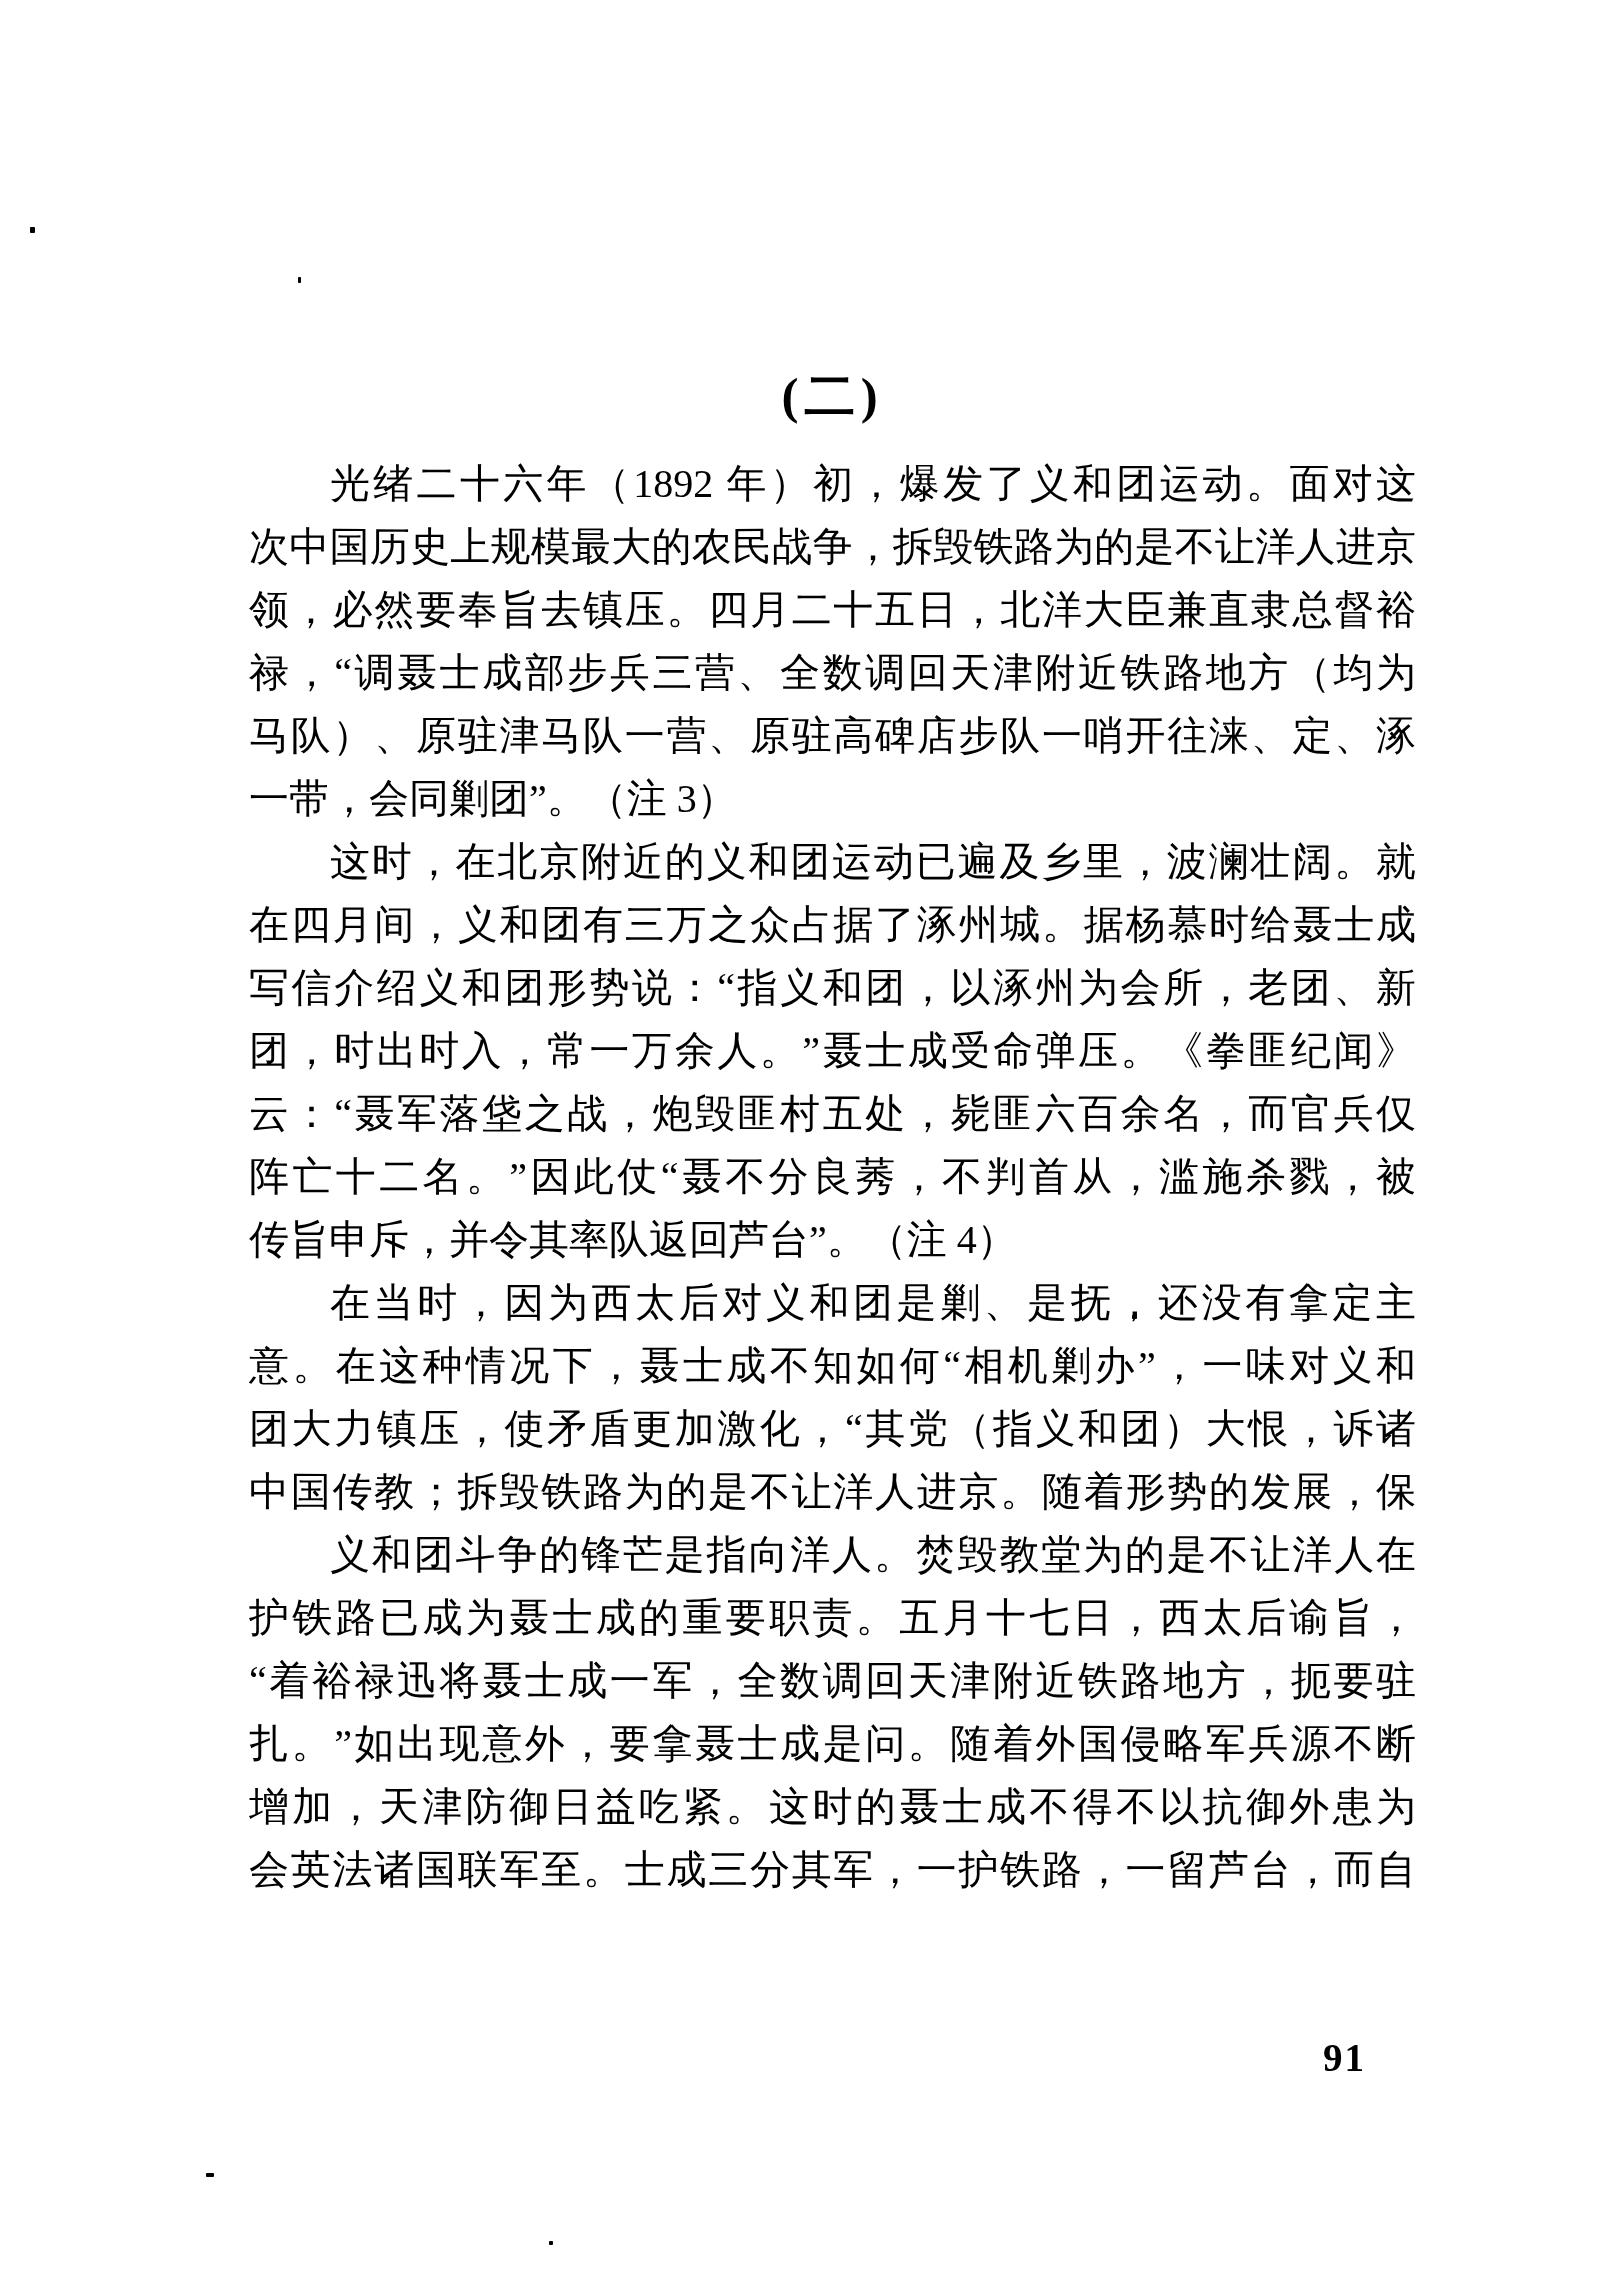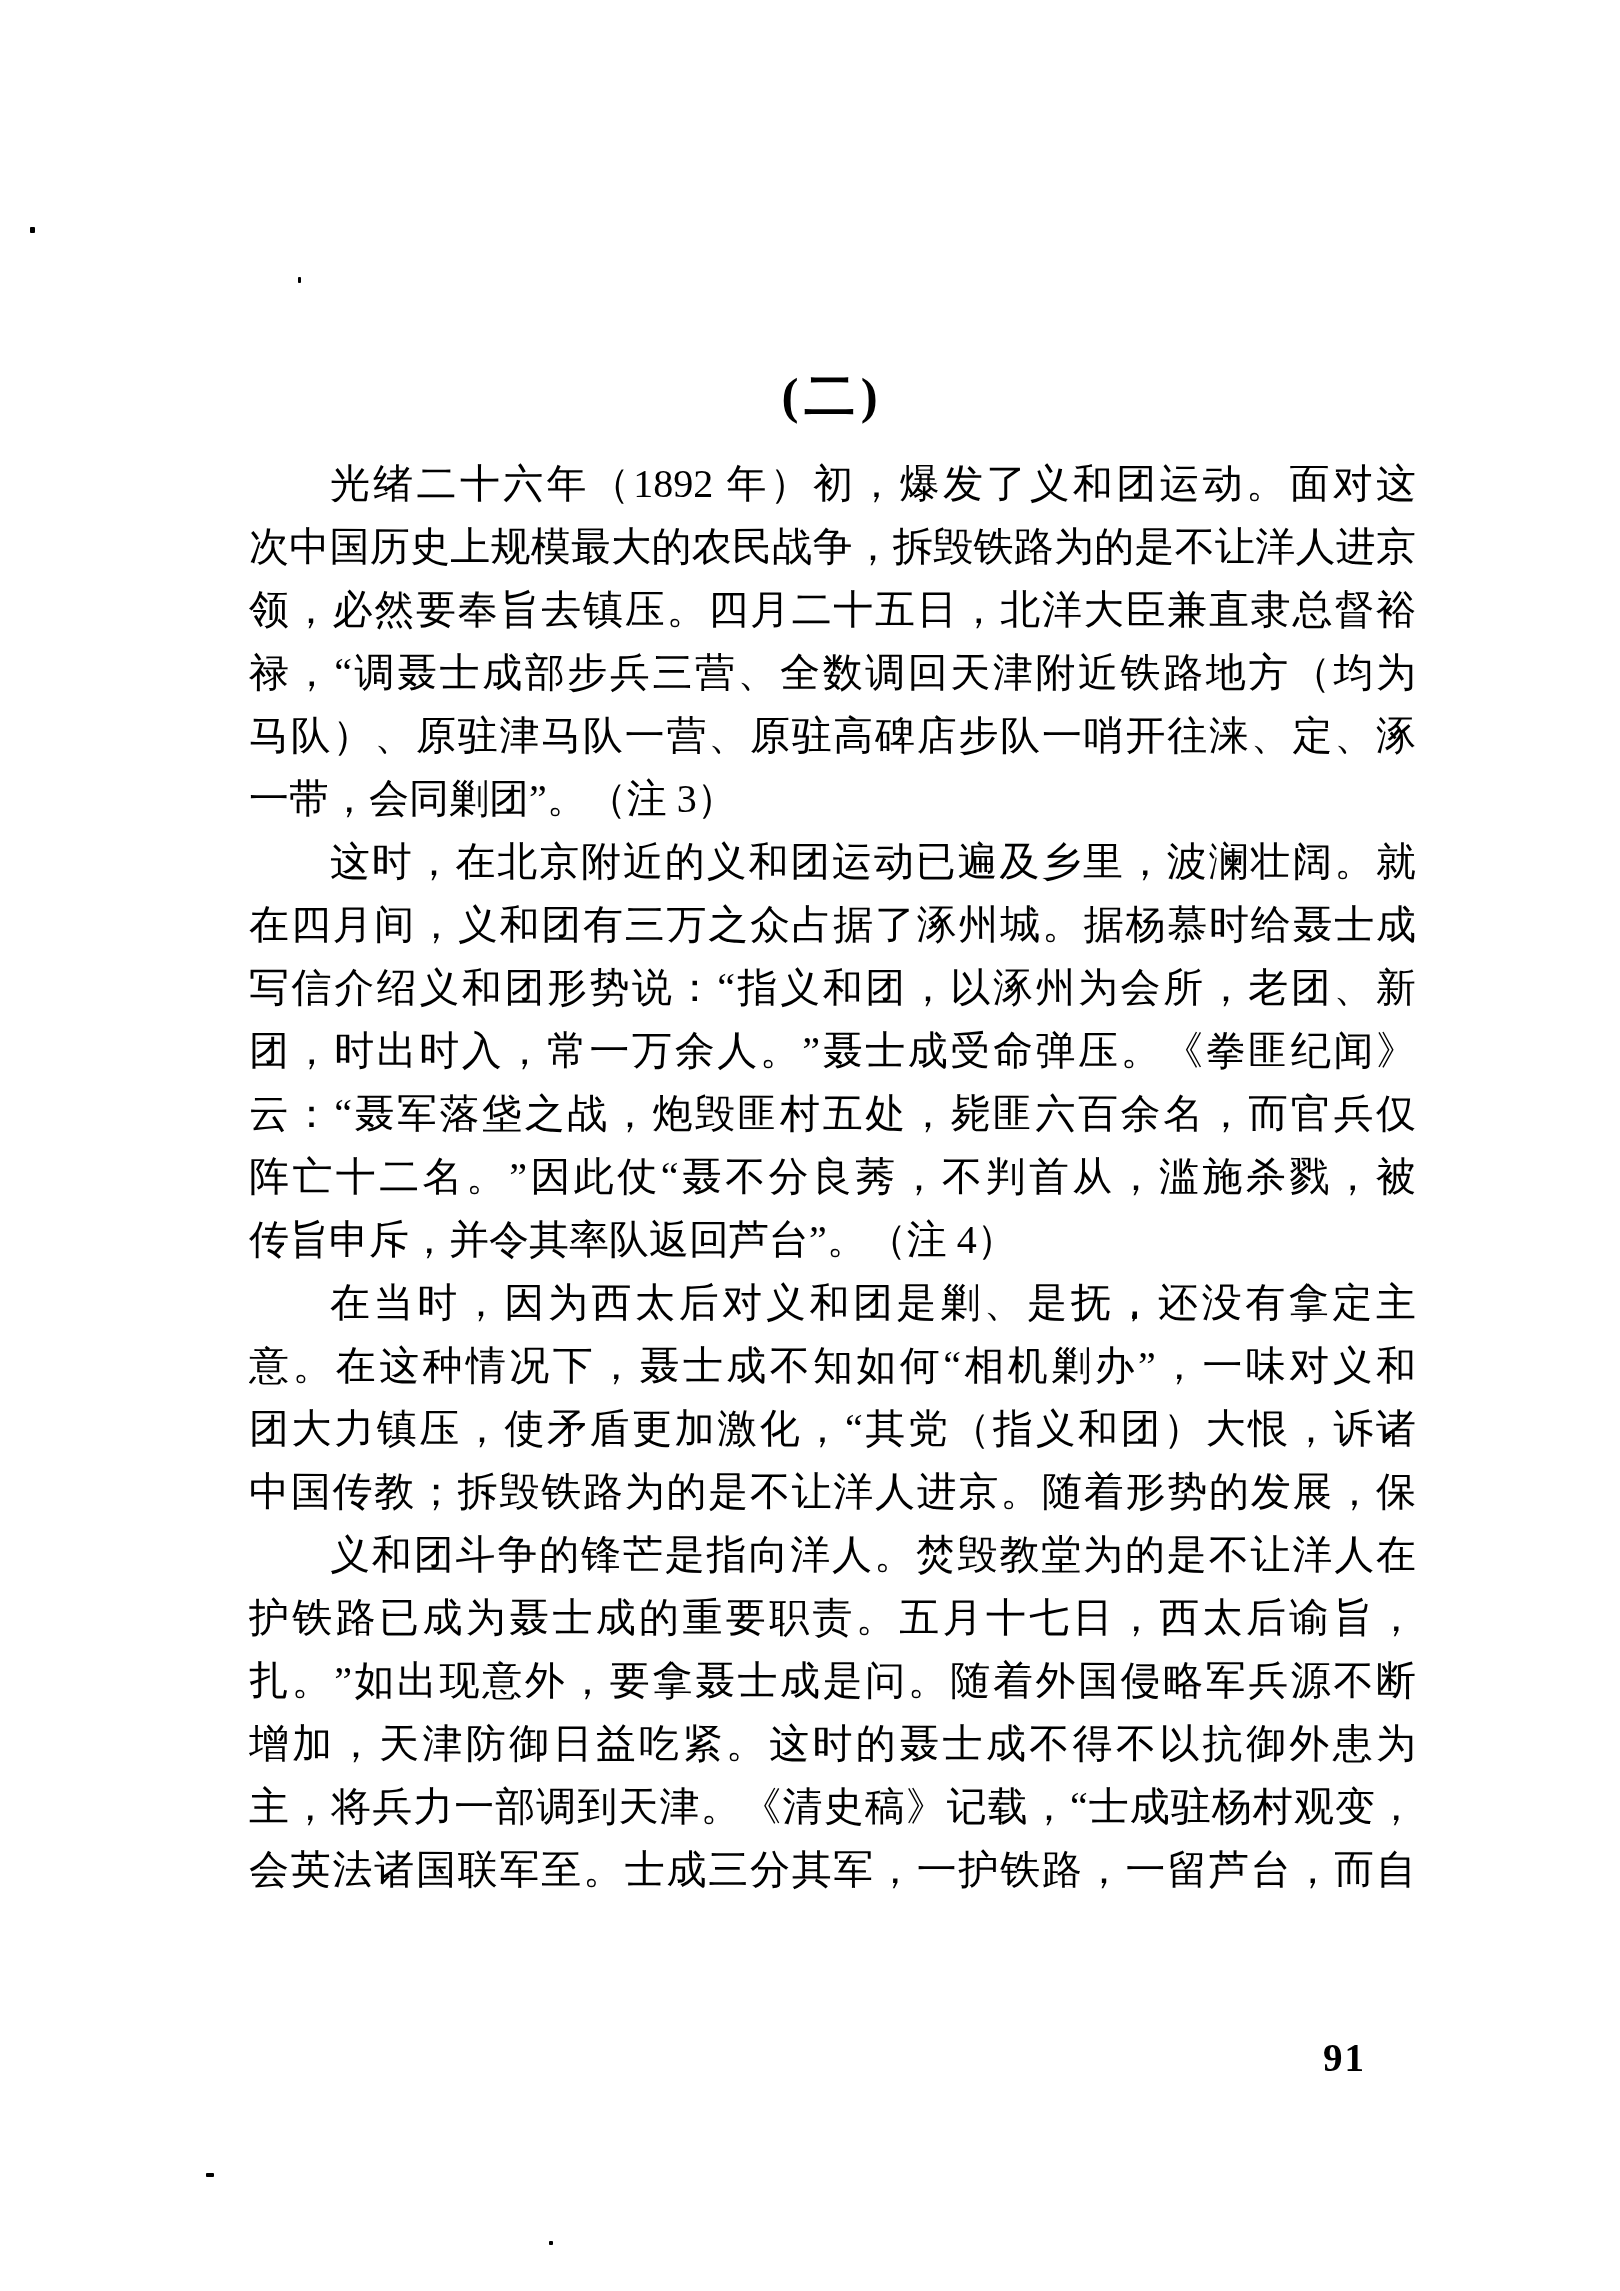--- a/index.html
+++ b/index.html
@@ -83,23 +83,23 @@
       <div class="line">团，时出时入，常一万余人。”聂士成受命弹压。《拳匪纪闻》</div>
       <div class="line">云：“聂军落垡之战，炮毁匪村五处，毙匪六百余名，而官兵仅</div>
       <div class="line">阵亡十二名。”因此仗“聂不分良莠，不判首从，滥施杀戮，被</div>
       <div class="line para-end">传旨申斥，并令其率队返回芦台”。（注 4）</div>
       <div class="line indent">在当时，因为西太后对义和团是剿、是抚，还没有拿定主</div>
       <div class="line">意。在这种情况下，聂士成不知如何“相机剿办”，一味对义和</div>
       <div class="line">团大力镇压，使矛盾更加激化，“其党（指义和团）大恨，诉诸</div>
       <div class="line">中国传教；拆毁铁路为的是不让洋人进京。随着形势的发展，保</div>
       <div class="line indent">义和团斗争的锋芒是指向洋人。焚毁教堂为的是不让洋人在</div>
       <div class="line">护铁路已成为聂士成的重要职责。五月十七日，西太后谕旨，</div>
+      <div class="line">“着裕禄迅将聂士成一军，全数调回天津附近铁路地方，扼要驻</div>
       <div class="line">扎。”如出现意外，要拿聂士成是问。随着外国侵略军兵源不断</div>
       <div class="line">增加，天津防御日益吃紧。这时的聂士成不得不以抗御外患为</div>
-      <div class="line">主，将兵力一部调到天津。《清史稿》记载，“士成驻杨村观变，</div>
       <div class="line">会英法诸国联军至。士成三分其军，一护铁路，一留芦台，而自</div>
     </div>
 
   <div class="page-num">91</div>
 
   <div class="speck" style="left:30px;  top:227px;  width:4.7px; height:5.7px;"></div>
   <div class="speck" style="left:298px; top:277px;  width:2.8px; height:5.7px;"></div>
   <div class="speck" style="left:1132px;top:1315px; width:4.7px; height:3.8px;"></div>
   <div class="speck" style="left:206px; top:2173px; width:7.6px; height:3.8px;"></div>
   <div class="speck" style="left:549px; top:2241px; width:3.8px; height:3.8px;"></div>

